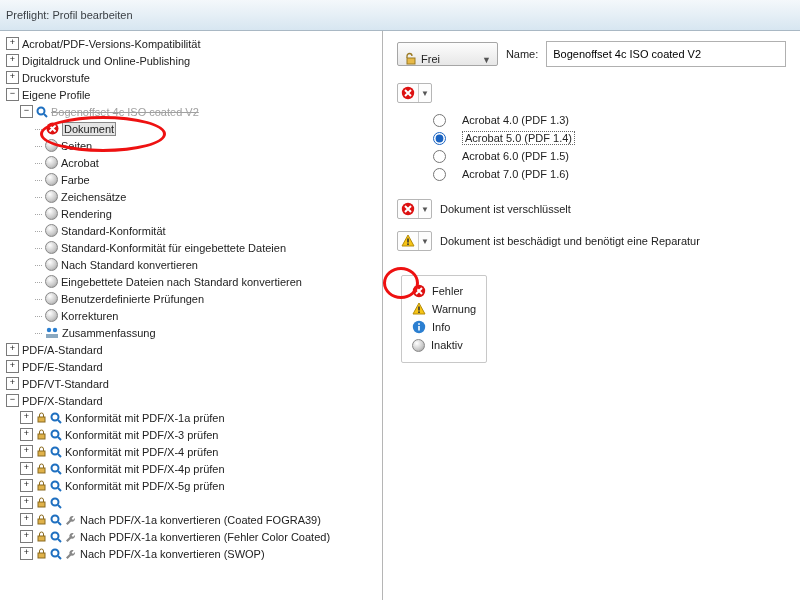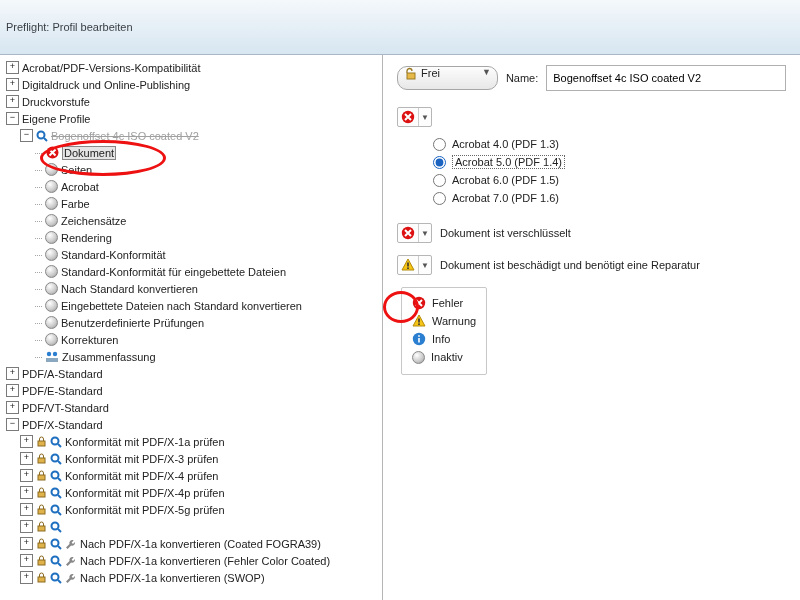--- a/index.html
+++ b/index.html
@@ -1,42 +1,42 @@
 <!DOCTYPE html>
 <html><head>
 <meta charset="utf-8">
 <style>
 html,body{margin:0;padding:0;font-family:"Segoe UI",Tahoma,sans-serif;font-size:11px;color:#222;background:#fff;width:800px;height:600px;overflow:hidden}
-.titlebar{background:linear-gradient(#f4f8fb,#d7e6f1);border-bottom:1px solid #a9b8c4;height:22px;line-height:22px;padding:16px 6px;color:#3a3f44}
+.titlebar{background:linear-gradient(#f4f8fb,#d7e6f1);border-bottom:1px solid #a9b8c4;height:22px;line-height:22px;padding:4px 6px;color:#3a3f44}
 .content{display:flex;height:578px}
 .leftpane{width:383px;border-right:1px solid #b5b5b5;overflow:auto;padding:4px 0 4px 4px;box-sizing:border-box;background:#fff}
 .rightpane{flex:1;padding:10px 14px;box-sizing:border-box;background:#fff}
 .tree ul{list-style:none;margin:0;padding-left:14px}
 .tree>ul{padding-left:2px}
 .node{display:flex;align-items:center;gap:3px;height:17px;white-space:nowrap}
 .toggle{width:11px;height:11px;border:1px solid #7a7a7a;font-size:9px;line-height:9px;text-align:center;cursor:default;background:#fff;user-select:none}
 .dots{color:#999;letter-spacing:-1px;font-size:9px}
 .b{font-weight:400}
 .orb{width:11px;height:11px;border-radius:50%;background:radial-gradient(circle at 35% 30%,#fff,#c9c9c9 60%,#8f8f8f);border:1px solid #888;flex:none}
 .picon{width:12px;height:12px;flex:none;position:relative}
 .wrench{flex:none}
-.lockbtn{display:inline-flex;align-items:flex-start;gap:4px;border:1px solid #a6a6a6;background:linear-gradient(#fdfdfd,#e7e7e7);height:22px;padding:0 6px;border-radius:10px}
+.lockbtn{display:inline-flex;align-items:flex-end;gap:4px;border:1px solid #a6a6a6;background:linear-gradient(#fdfdfd,#e7e7e7);height:22px;padding:0 6px;border-radius:2px}
 .lockbtn .arrow{font-size:9px;color:#555}
 .row{display:flex;align-items:center;gap:8px}
 .namefield{border:1px solid #b0b0b0;background:#fff;height:20px;padding:2px 6px;flex:1;font-family:inherit;font-size:11px}
 .section{margin-top:16px}
 .icondrop{display:inline-flex;align-items:center;border:1px solid #b6b6b6;border-radius:2px;background:#fdfdfd}
 .icondrop .ic{width:20px;height:18px;display:flex;align-items:center;justify-content:center;border-right:1px solid #ccc}
 .icondrop .dd{width:12px;text-align:center;font-size:8px;color:#555}
 .sect-head{display:flex;align-items:center;gap:8px;margin-bottom:8px}
 .radio-list{margin-left:36px}
-.radio-list label{display:flex;align-items:center;gap:6px;height:18px}
+.radio-list label{display:flex;align-items:center;gap:16px;height:18px}
 .radio-list input{accent-color:#1a63c1;margin:0}
 .radio-sel{border:1px dotted #666;padding:0 2px}
-.legend{border:1px solid #c8c8c8;border-radius:2px;margin-left:4px;margin-top:4px;padding:6px 10px 8px;display:inline-block}
+.legend{border:1px solid #c8c8c8;border-radius:2px;margin-left:4px;margin-top:16px;padding:6px 10px 8px;display:inline-block}
 .legend .lg{display:flex;align-items:center;gap:6px;height:18px}
 .x-red{width:14px;height:14px;display:flex;align-items:center;justify-content:center}
 .x-red svg,.warn svg,.info svg,.lock svg{display:block}
 .strike{text-decoration:line-through;color:#a0a0a0}
 .circle-red{position:absolute;border:3px solid #e11;border-radius:50%;pointer-events:none}
 .highlight-box{border:1px solid #888;padding:0 1px;background:#e5e5e5}
 </style>
 </head>
 <body>
 

